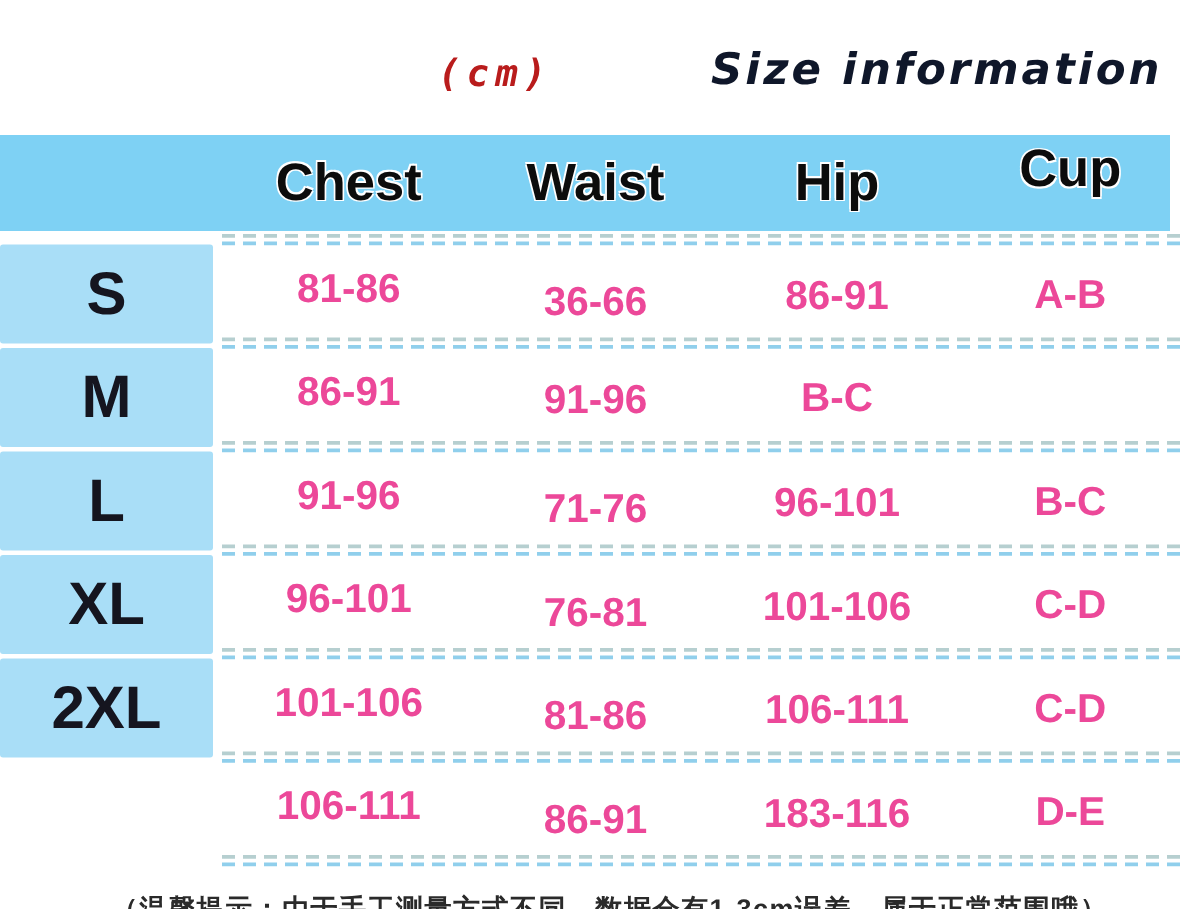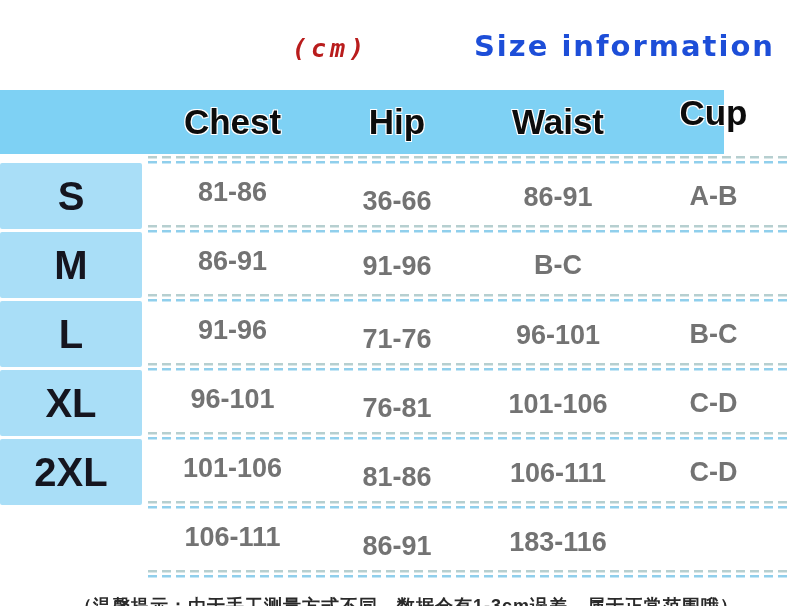--- a/index.html
+++ b/index.html
@@ -15,28 +15,28 @@
   .cm-label{
     position:absolute;left:292px;top:34px;
     font-family:"DejaVu Sans Mono","Liberation Mono",monospace;
     font-weight:bold;font-style:italic;
     font-size:25px;letter-spacing:4px;color:#b91c1c;
     white-space:nowrap;
   }
   .main-title{
     position:absolute;right:15px;top:29px;
     font-family:"DejaVu Sans","Liberation Sans",sans-serif;
-    font-weight:800;
-    font-size:29px;letter-spacing:2px;color:#1d4ed8;
+    font-weight:800;font-style:italic;
+    font-size:29px;letter-spacing:2px;color:#0f172a;
     white-space:nowrap;
   }
 
   
   .band{
-    position:absolute;left:0;top:88px;width:724px;height:64px;
+    position:absolute;left:0;top:88px;width:780px;height:64px;
     background:#7ed1f4;
     border-top:2px solid #ffffff;
   }
   .band .cols{
     position:absolute;left:150px;top:0;width:640px;height:64px;
     display:grid;grid-template-columns:165px 164px 158px 153px;
   }
   .band .hcell{
     display:flex;align-items:center;justify-content:center;
     font-weight:bold;font-size:35px;color:#0c0c0c;
@@ -50,21 +50,21 @@
     background:#a9def7;border-radius:2px;
     display:flex;align-items:center;justify-content:center;
     font-weight:bold;font-size:40px;color:#15151f;
   }
   .row-vals{
     position:absolute;left:150px;width:640px;height:66px;
     display:grid;grid-template-columns:165px 164px 158px 153px;
   }
   .vcell{
     display:flex;align-items:center;justify-content:center;
-    font-weight:600;font-size:27px;color:#737373;
+    font-weight:600;font-size:27px;color:#ec4899;
     white-space:nowrap;
   }
   .vcell.c0{transform:translateY(-4px);}
   .vcell.c1{transform:translateY(5px);}
   .vcell.c2{transform:translateY(1px);}
   .vcell.c3{transform:translateY(0);}
 
   
   .dashes{
     position:absolute;left:148px;width:642px;height:8px;
@@ -87,22 +87,22 @@
 <body>
 
 <div class="stage">
 
   <div class="cm-label">(cm)</div>
   <div class="main-title">Size information</div>
 
   <div class="band">
     <div class="cols">
       <div class="hcell">Chest</div>
+      <div class="hcell">Waist</div>
       <div class="hcell">Hip</div>
-      <div class="hcell">Waist</div>
       <div class="hcell cup">Cup</div>
     </div>
   </div>
 
   <div class="row-size" style="top:163px">S</div>
   <div class="row-vals" style="top:163px">
     <div class="vcell c0">81-86</div>
     <div class="vcell c1">36-66</div>
     <div class="vcell c2">86-91</div>
     <div class="vcell c3">A-B</div>
@@ -136,20 +136,21 @@
     <div class="vcell c0">101-106</div>
     <div class="vcell c1">81-86</div>
     <div class="vcell c2">106-111</div>
     <div class="vcell c3">C-D</div>
   </div>
 
   <div class="row-vals" style="top:508px">
     <div class="vcell c0">106-111</div>
     <div class="vcell c1">86-91</div>
     <div class="vcell c2">183-116</div>
+    <div class="vcell c3">D-E</div>
   </div>
 
   <div class="dashes" style="top:156px"></div>
   <div class="dashes" style="top:225px"></div>
   <div class="dashes" style="top:294px"></div>
   <div class="dashes" style="top:363px"></div>
   <div class="dashes" style="top:432px"></div>
   <div class="dashes" style="top:501px"></div>
   <div class="dashes" style="top:570px"></div>
 

